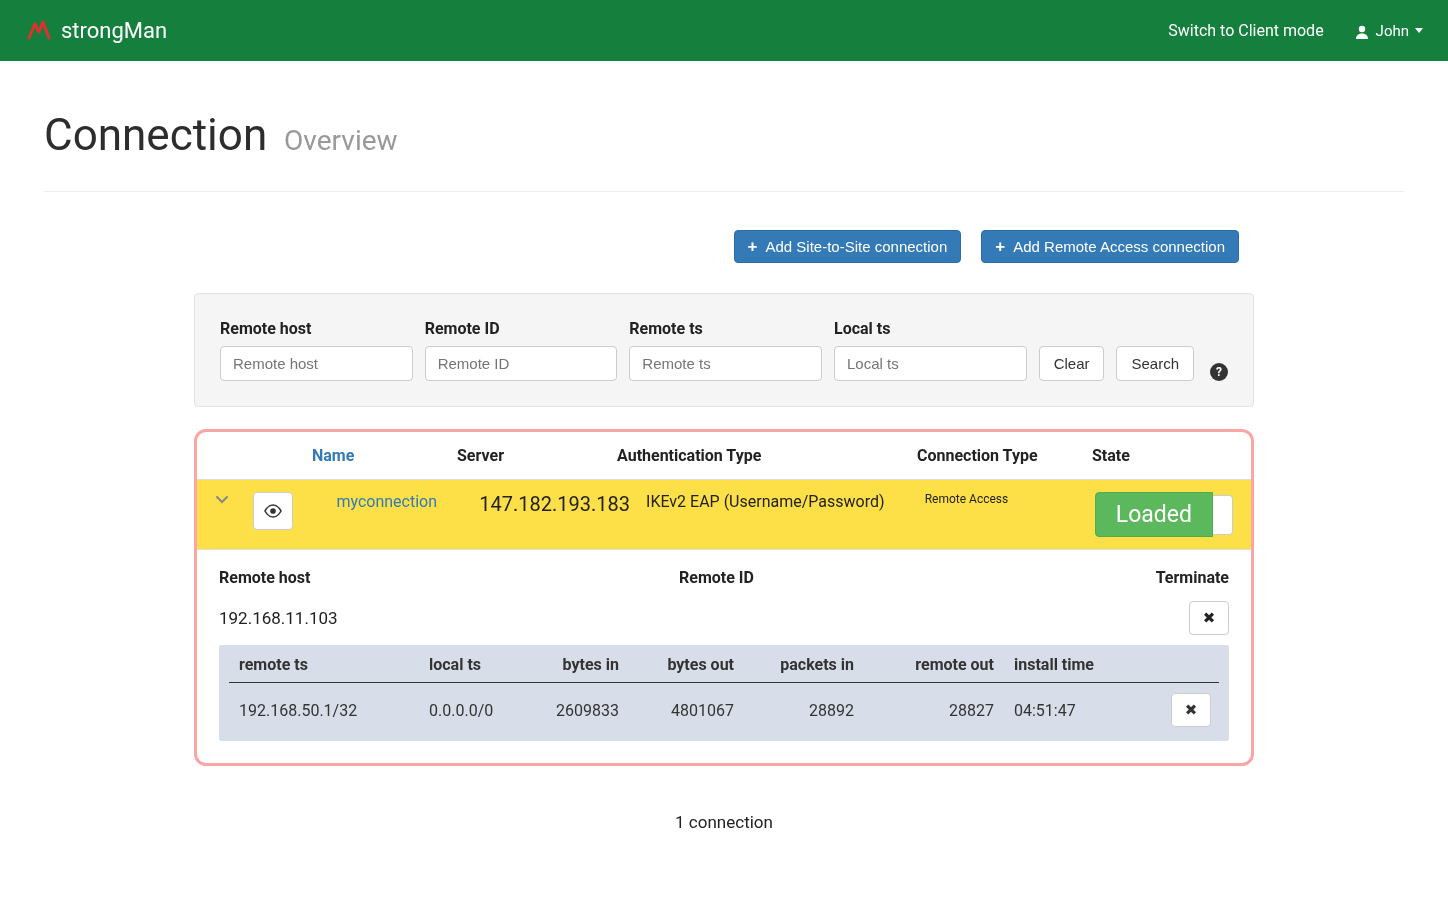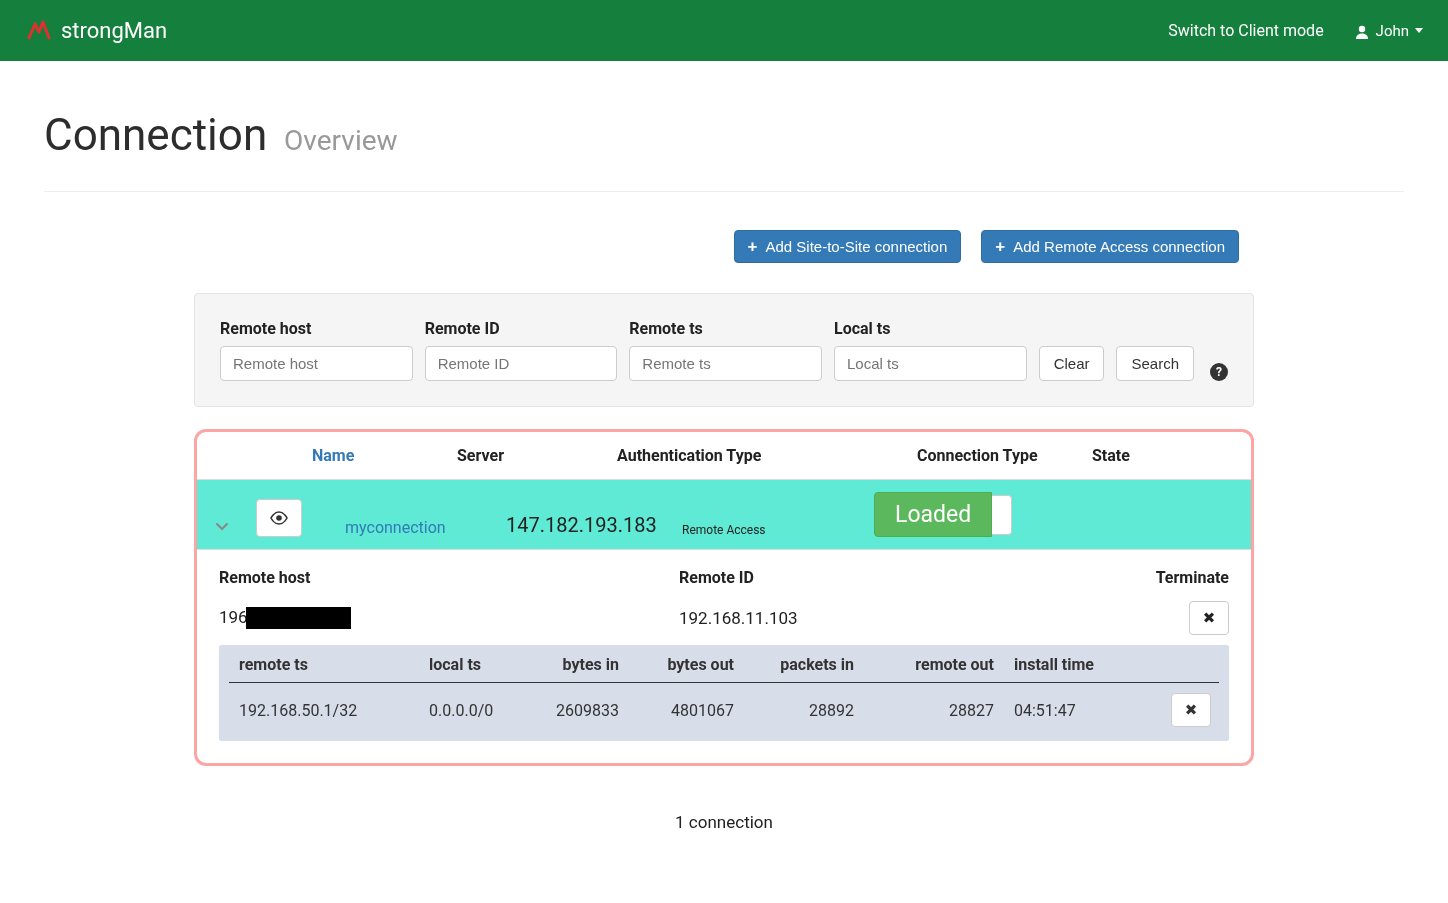--- a/index.html
+++ b/index.html
@@ -35,21 +35,21 @@
   .help-icon { width:18px; height:18px; border-radius:50%; background:#333; color:#fff; display:flex; align-items:center; justify-content:center; font-size:12px; font-weight:bold; margin-left:4px; }
 
   .conn-table { border:3px solid #fca5a5; border-radius:12px; margin-bottom:46px; overflow:hidden; }
   .conn-header { display:flex; padding:14px 18px 14px 115px; font-weight:700; font-size:16px; color:#222; }
   .col-name { width:145px; color:#337ab7; }
   .col-server { width:160px; }
   .col-auth { width:300px; }
   .col-type { width:175px; }
   .col-state { flex:1; }
 
-  .conn-row { background:#5eead4; display:flex; align-items:flex-end; padding:12px 18px; gap:16px; border-top:1px solid #ddd; }
+  .conn-row { background:#fde047; display:flex; align-items:flex-start; padding:12px 18px; gap:16px; border-top:1px solid #ddd; }
   .expander { width:25px; color:#888; cursor:pointer; }
   .eye-btn { width:46px; height:38px; border:1px solid #ccc; border-radius:4px; background:#fff; display:flex; align-items:center; justify-content:center; cursor:pointer; margin-right:27px; }
   .eye-btn svg { color:#333; }
   .conn-name { width:145px; color:#337ab7; font-size:16px; }
   .conn-server { width:160px; color:#222; font-size:20px; }
   .conn-auth { width:300px; color:#222; font-size:16px; }
   .conn-type { width:175px; color:#222; font-size:12px; }
   .state-cell { flex:1; display:flex; justify-content:flex-start; padding-left:1px; }
   .state-badge { display:flex; align-items:center; }
   .state-loaded { background:#5cb85c; color:#fff; padding:8px 20px; border-radius:4px 0 0 4px; font-size:23px; border:1px solid #4cae4c; }
@@ -167,39 +167,37 @@
             </svg>
         </div>
         <div class="eye-btn">
           <svg width="20" height="14" viewBox="0 0 20 14">
               <path d="M10 1 C5 1 2 7 2 7 C2 7 5 13 10 13 C15 13 18 7 18 7 C18 7 15 1 10 1 Z" fill="none" stroke="#333" stroke-width="1.6"></path>
               <circle cx="10" cy="7" r="2.8" fill="#333"></circle>
             </svg>
         </div>
         <div class="conn-name">myconnection</div>
         <div class="conn-server">147.182.193.183</div>
+        <div class="conn-auth">IKEv2 EAP (Username/Password)</div>
         <div class="conn-type">Remote Access</div>
         <div class="state-cell">
           <div class="state-badge">
             <div class="state-loaded">Loaded</div>
             <div class="state-toggle"></div>
           </div>
         </div>
       </div>
 
       <div class="detail-section">
         <div class="detail-header">
           <div class="dh-host">Remote host</div>
           <div class="dh-id">Remote ID</div>
           <div class="dh-term">Terminate</div>
         </div>
         <div class="detail-row">
-          <div class="dr-host">
-            <span>196</span><span class="redacted"></span>
-          </div>
           <div class="dr-id">192.168.11.103</div>
           <div class="dr-term">
             <div class="x-btn">
               <span>✖</span>
             </div>
           </div>
         </div>
 
         <div class="stats-table">
           <div class="stats-head">

